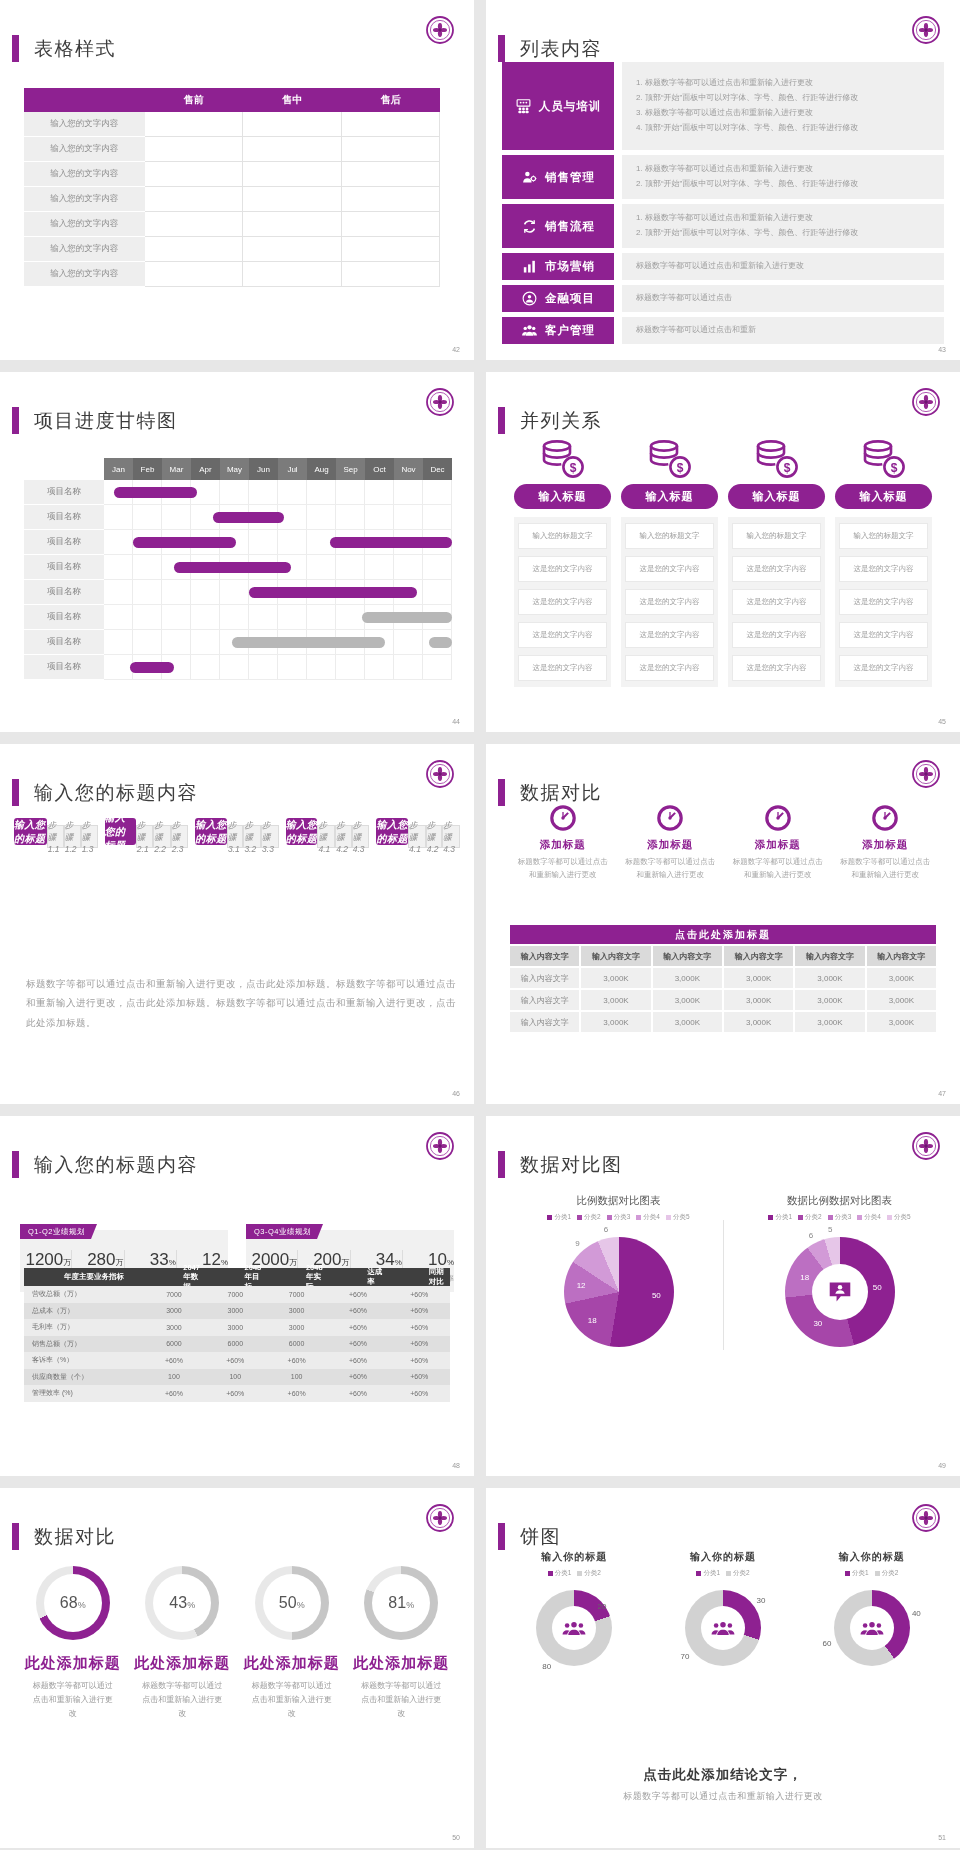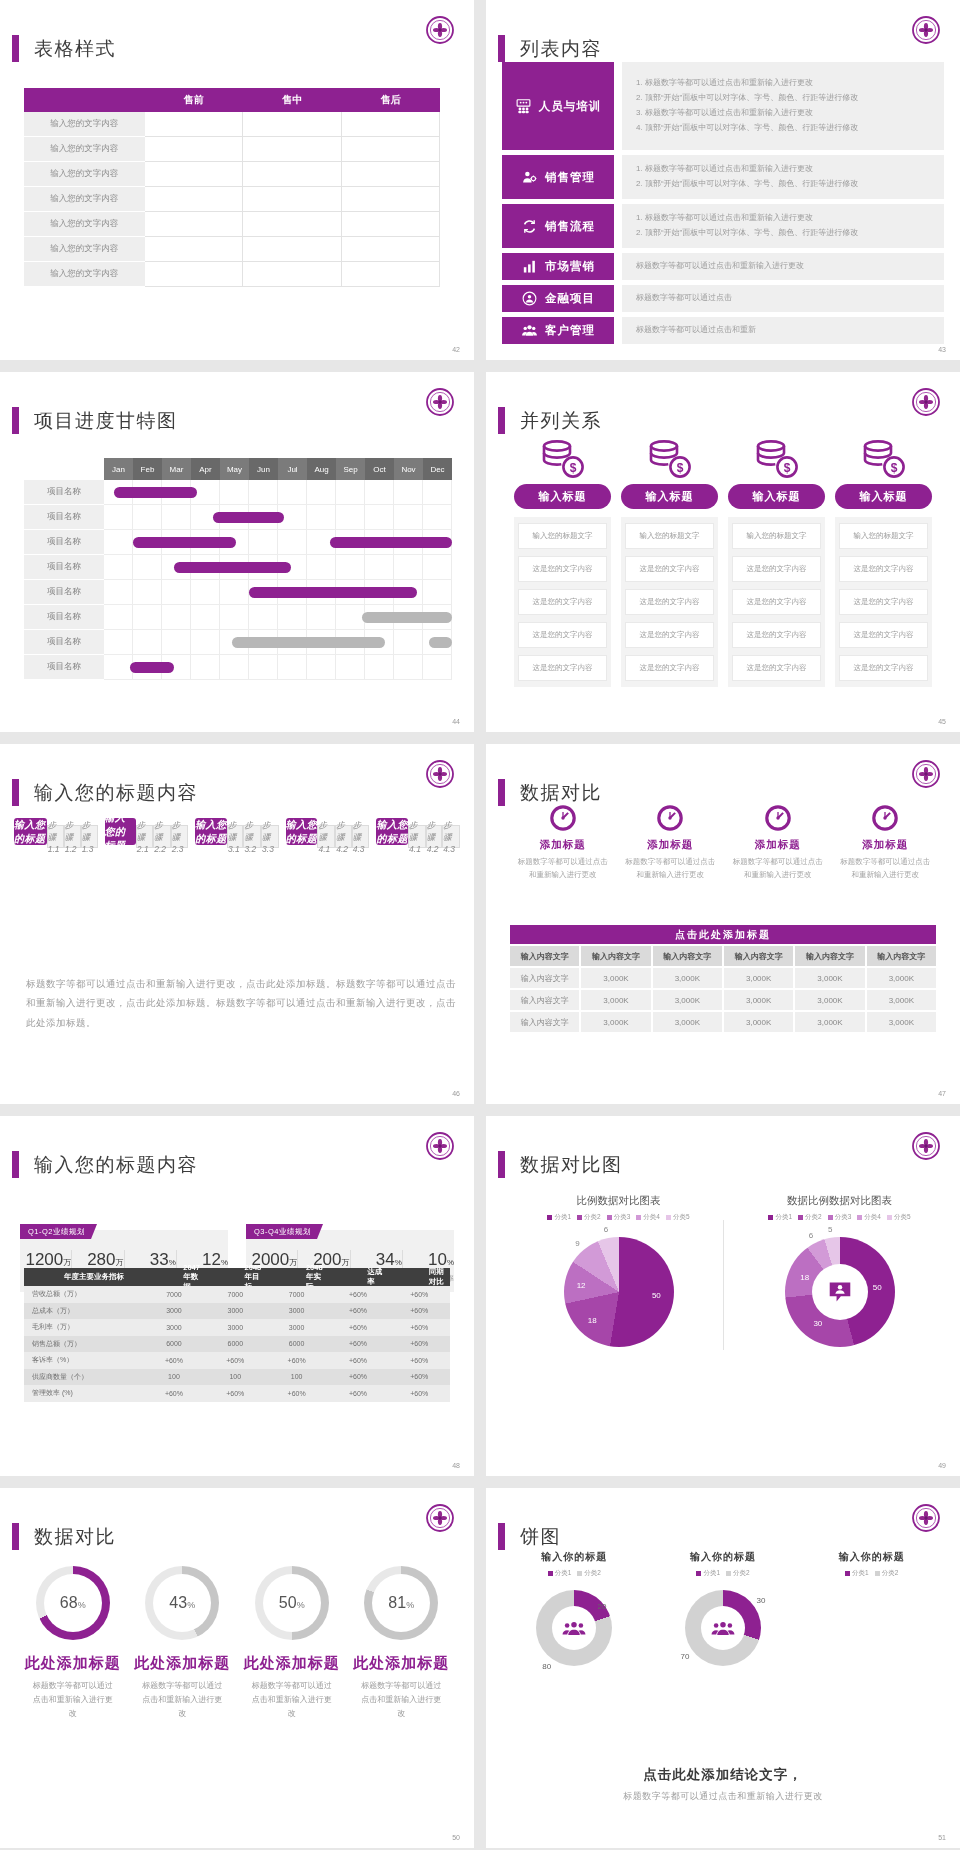--- a/index.html
+++ b/index.html
@@ -1050,20 +1050,37 @@
           <div class="legend">
             <div class="lg">
               <i style="background: rgb(142, 33, 145);"></i>
               <span>分类1</span>
             </div>
             <div class="lg">
               <i style="background: rgb(210, 210, 210);"></i>
               <span>分类2</span>
             </div>
           </div>
+          <div class="dwrap">
+            <div class="donut" style="background: conic-gradient(rgb(142, 33, 145) 0%, rgb(142, 33, 145) 40%, rgb(210, 210, 210) 40%, rgb(210, 210, 210) 100%);"></div>
+            <div class="dhole">
+              <span style="display: inline-flex; width: 26px; height: 19px;">
+                <svg viewBox="0 0 34 24" fill="#8e2191" width="26" height="19">
+                  <circle cx="8" cy="8" r="3"></circle>
+                  <path d="M2 20c0-3.6 2.6-5.8 6-5.8 1.2 0 2.3.3 3.2.8-1.7 1.2-2.8 3-3 5z"></path>
+                  <circle cx="26" cy="8" r="3"></circle>
+                  <path d="M32 20c0-3.6-2.6-5.8-6-5.8-1.2 0-2.3.3-3.2.8 1.7 1.2 2.8 3 3 5z"></path>
+                  <circle cx="17" cy="7" r="3.6"></circle>
+                  <path d="M9.5 20.5c0-4.2 3.2-6.8 7.5-6.8s7.5 2.6 7.5 6.8z"></path>
+                </svg>
+              </span>
+            </div>
+            <div class="dlab" style="left: 104.7px; top: 29.4762px;">40</div>
+            <div class="dlab" style="left: 15.3003px; top: 58.5238px;">60</div>
+          </div>
         </div>
       </div>
     <div class="concl">点击此处添加结论文字，</div>
     <div class="concl-sub">标题数字等都可以通过点击和重新输入进行更改</div>
     <span class="pageno">51</span>
   </section>
 
 </div>
 
 </body></html>

